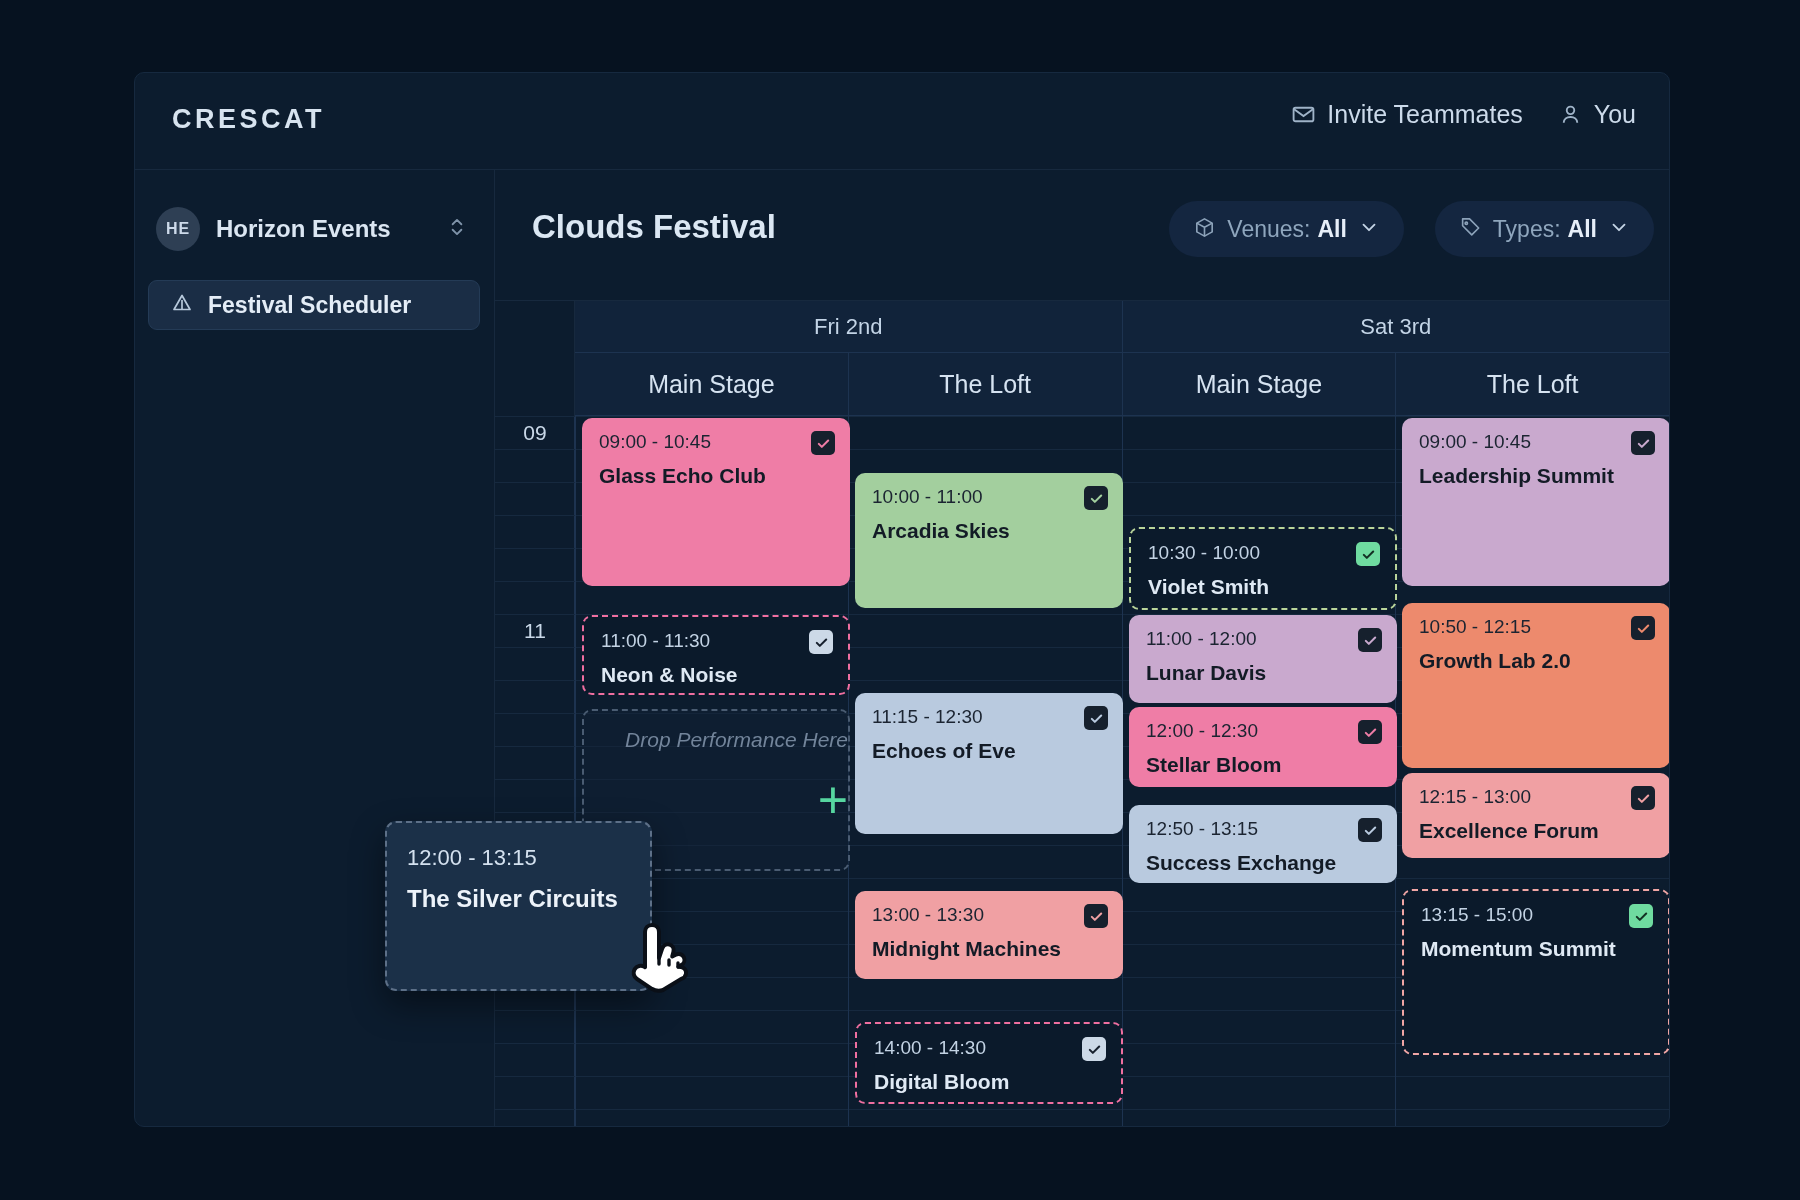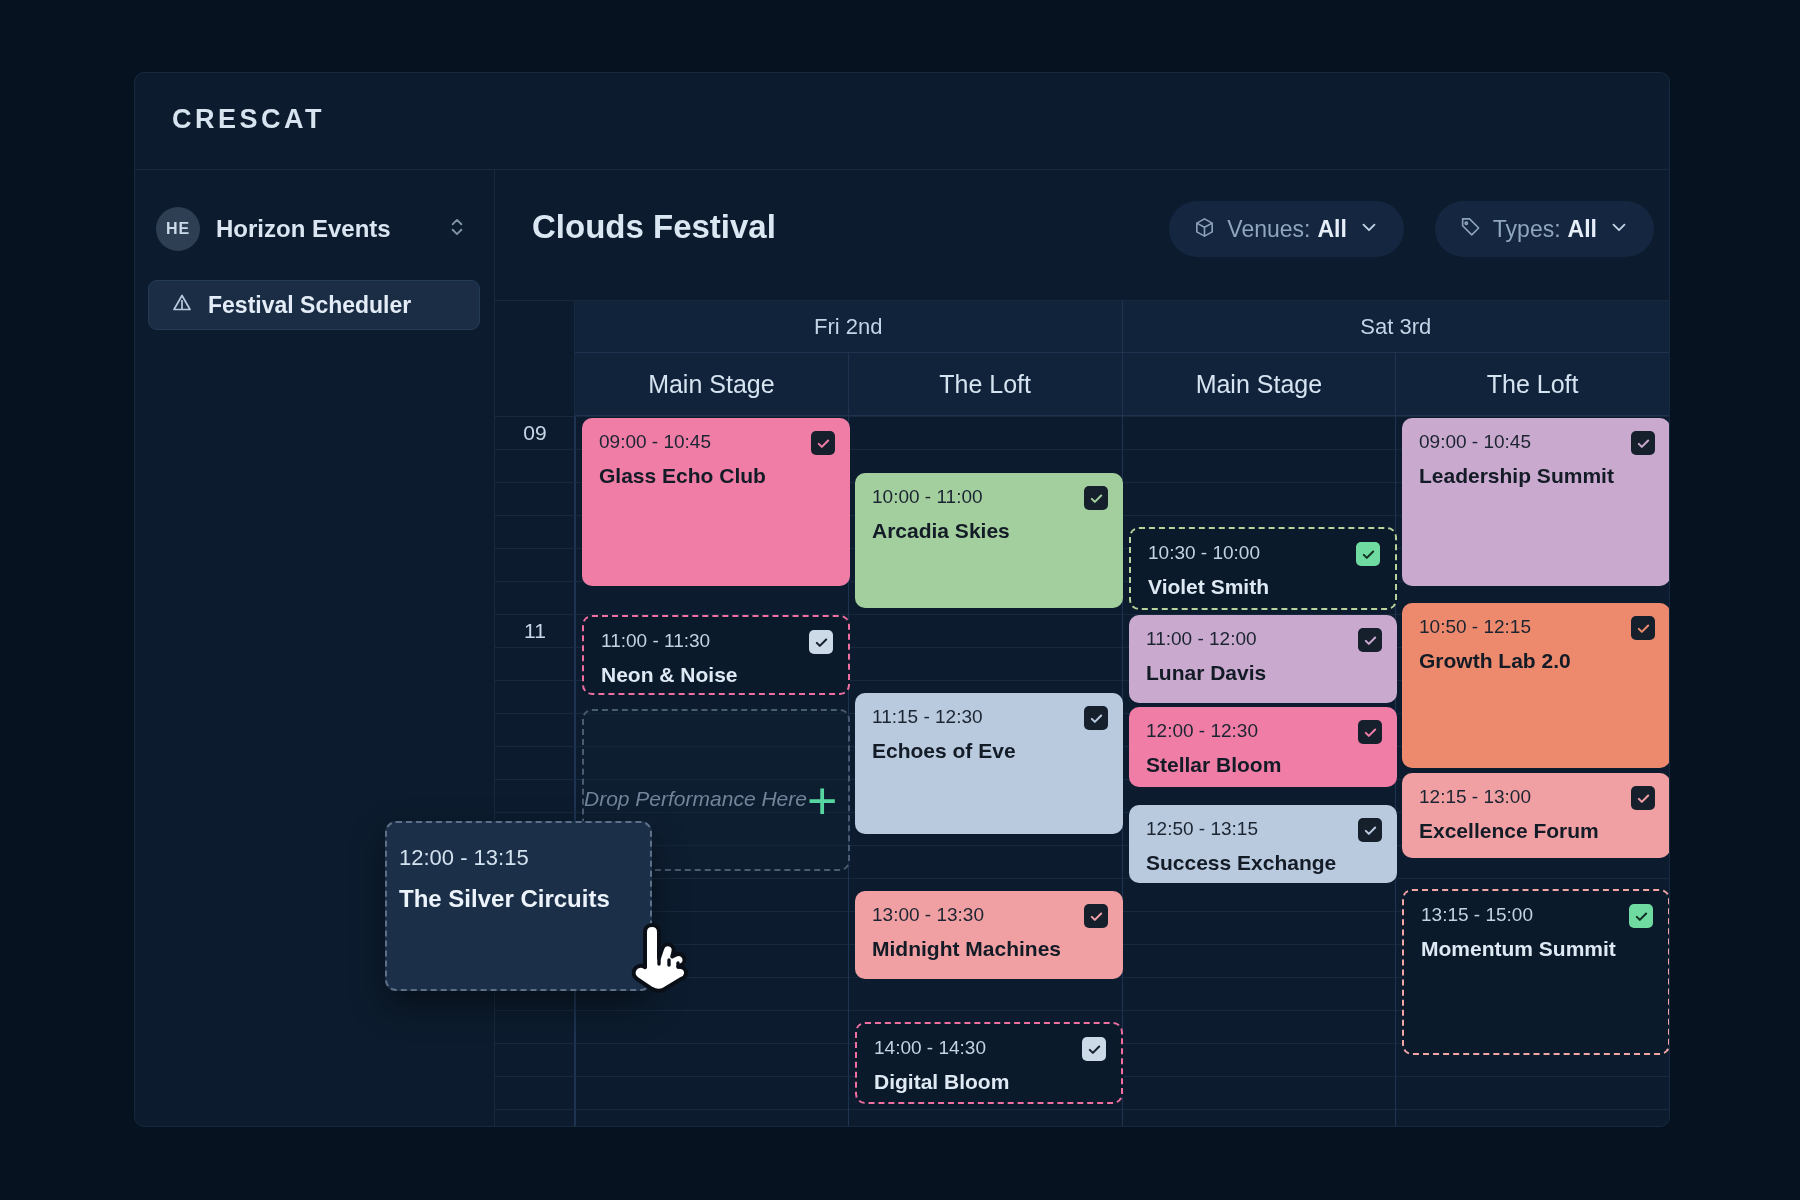--- a/index.html
+++ b/index.html
@@ -184,53 +184,73 @@
     display:flex; align-items:center; justify-content:center;
   }
   .cbox svg { display:block; }
   
   .dropzone {
     position: absolute;
     border: 2px dashed #4a5c72;
     border-radius: 10px;
     box-sizing: border-box;
     background: rgba(18,34,54,0.45);
-    display: flex; flex-direction: row; align-items: center;
+    display: flex; flex-direction: column; align-items: flex-end;
   }
   .dz-text {
     margin-top: 17px;
     color: #72849a; font-size: 21px; font-style: italic;
   }
   .dz-plus {
     color: #56d6a0; font-size: 52px; font-weight: 300; line-height: 1;
     margin-top: 22px;
   }
   
   .dragcard {
     position: absolute;
     left: 385px; top: 821px;
     width: 267px; height: 170px;
     background: #1b3048;
     border: 2px dashed #5d7088;
     border-radius: 11px;
     box-sizing: border-box;
-    padding: 22px 20px 0 12px;
+    padding: 22px 20px 0 20px;
     box-shadow: 0 14px 34px rgba(0,0,0,0.45);
   }
   .dragcard .time { color: #d4e1ef; font-size: 22px; }
   .dragcard .name { color: #edf3fa; font-size: 24px; font-weight: bold; margin-top: 14px; }
   .cursor-hand { position: absolute; left: 625px; top: 920px; }
 </style>
 </head>
 <body>
 
 <div id="app">
 
   <div class="topbar">
     <div class="brand">CRESCAT</div>
+    <div class="topbar-right">
+      <div class="tb-item">
+        <span>
+          <svg width="25" height="25" viewBox="0 0 24 24" fill="none" stroke="#9fb3c8" stroke-width="1.8">
+            <rect x="2.5" y="5.5" width="19" height="13" rx="1.8"></rect>
+            <path d="M3 7l9 6.5L21 7"></path>
+          </svg>
+        </span>
+        <span>Invite Teammates</span>
+      </div>
+      <div class="tb-item">
+        <span>
+          <svg width="25" height="25" viewBox="0 0 24 24" fill="none" stroke="#9fb3c8" stroke-width="1.8">
+            <circle cx="12" cy="8" r="3.6"></circle>
+            <path d="M5.5 20c0-3.6 2.9-5.6 6.5-5.6s6.5 2 6.5 5.6"></path>
+          </svg>
+        </span>
+        <span>You</span>
+      </div>
+    </div>
   </div>
 
   <div class="sidebar">
     <div class="org">
       <div class="org-avatar">HE</div>
       <div class="org-name">Horizon Events</div>
       <span>
         <svg width="18" height="24" viewBox="0 0 16 22" fill="none" stroke="#7f93a9" stroke-width="1.7" stroke-linecap="round" stroke-linejoin="round">
           <path d="M4 8.5L8 4.5l4 4"></path>
           <path d="M4 13.5L8 17.5l4-4"></path>

